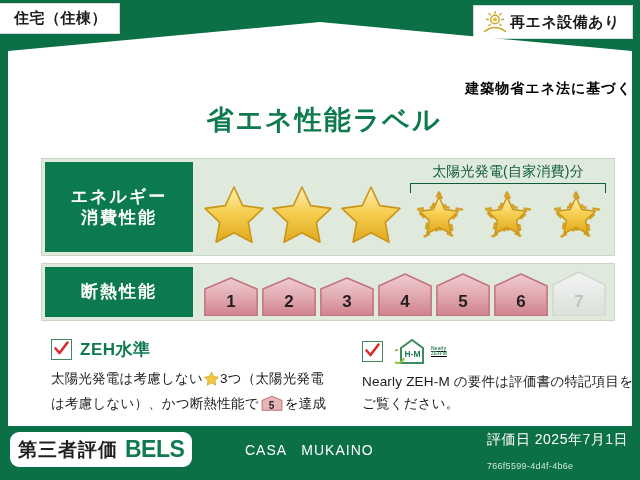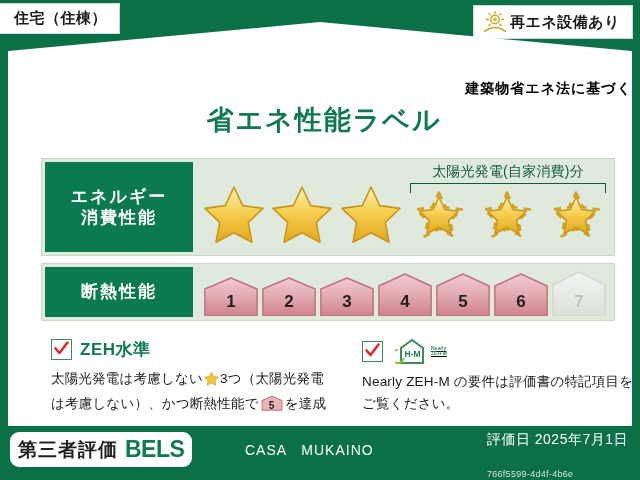--- a/index.html
+++ b/index.html
@@ -155,21 +155,21 @@
   .bels-jp{font-size:19px;font-weight:bold;color:#231f20;letter-spacing:1px;}
   .bels-en{font-size:23px;font-weight:bold;color:#0f7a4e;letter-spacing:-0.5px;}
   .bldg-name{
     position:absolute;left:210px;top:16px;
     font-size:14px;color:#ffffff;letter-spacing:1px;white-space:nowrap;margin-left:35px;
   }
   .eval{
     position:absolute;right:12px;top:5px;text-align:left;
   }
   .eval-date{font-size:14px;color:#ffffff;letter-spacing:0.5px;}
-  .eval-id{font-size:9px;color:#cfe3d8;letter-spacing:0.3px;margin-top:20px;}
+  .eval-id{font-size:9px;color:#cfe3d8;letter-spacing:0.3px;margin-top:12px;}
 </style>
 </head>
 <body>
 
 <div id="label">
 
   <div class="cat-tag">住宅（住棟）</div>
 
   <div class="re-badge">
     <span>

